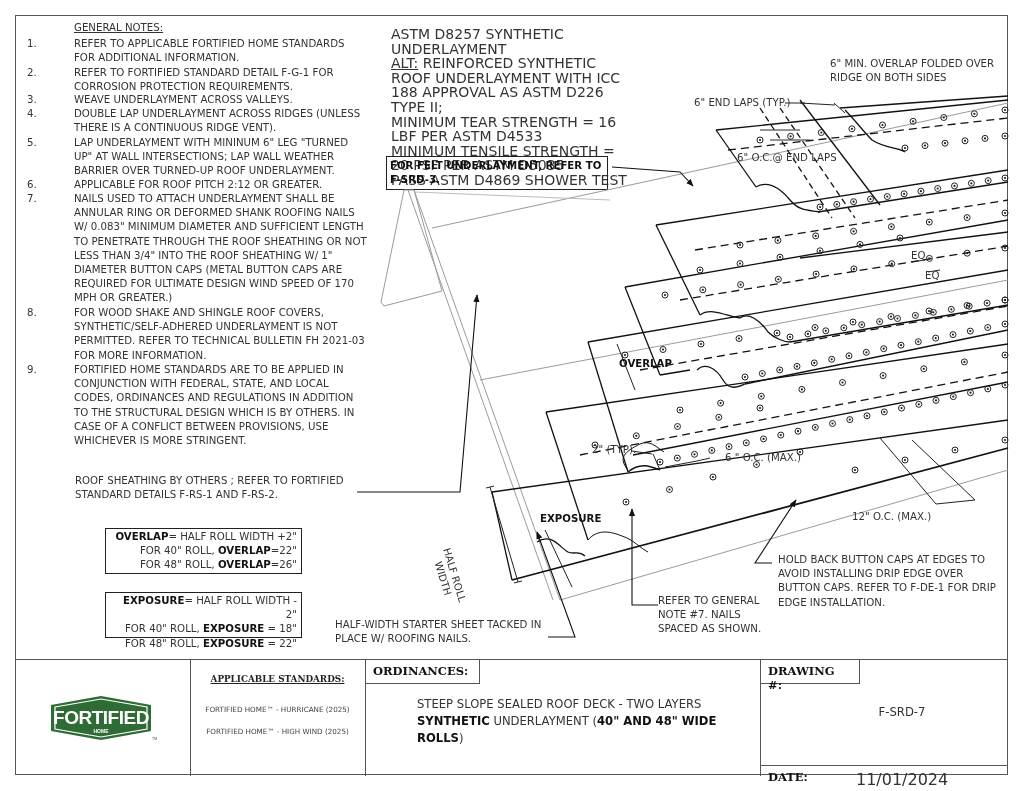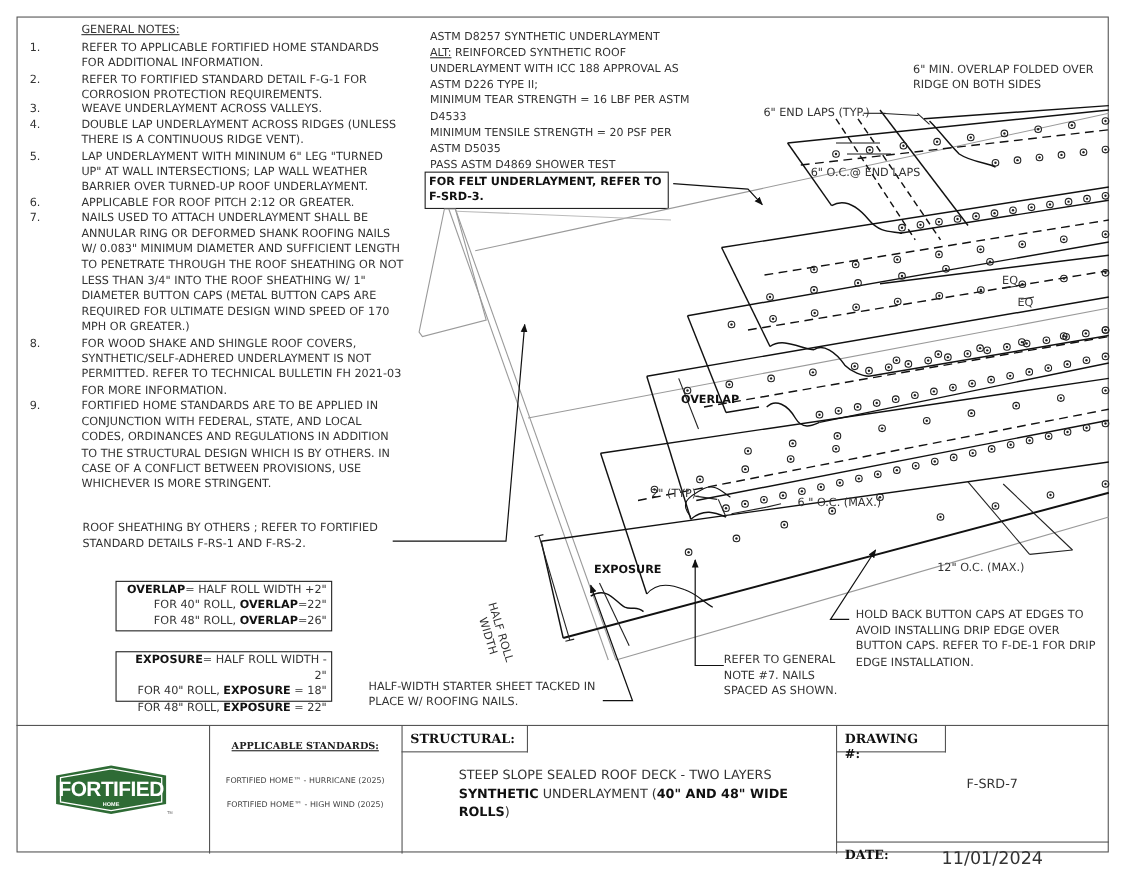--- a/index.html
+++ b/index.html
@@ -2,21 +2,21 @@
 <html><head>
 <meta charset="utf-8">
 <style>
   html,body{margin:0;padding:0;background:#ffffff;}
   body{width:1024px;height:791px;position:relative;overflow:hidden;font-family:"DejaVu Sans","Liberation Sans",sans-serif;color:#3a3a3a;}
   .frame{position:absolute;left:15px;top:15px;width:993px;height:760px;border:1.5px solid #555;box-sizing:border-box;}
   .notes-title{position:absolute;left:74px;top:22px;font-size:10.2px;text-decoration:underline;color:#333;}
   .note{position:absolute;left:27px;width:340px;font-size:10.2px;line-height:14.2px;color:#333;}
   .note .num{position:absolute;left:0;top:0;}
   .note .body{margin-left:47px;display:block;}
-  .spec{position:absolute;left:391px;top:27px;width:240px;font-size:10px;line-height:14.6px;color:#333;}
+  .spec{position:absolute;left:391px;top:27px;width:240px;font-size:14px;line-height:14.6px;color:#333;}
   .spec u{text-decoration:underline;}
   .felt-box{position:absolute;left:386px;top:156px;width:222px;height:34px;border:1.6px solid #222;box-sizing:border-box;padding:2px 3px;font-weight:bold;font-size:10.2px;line-height:14px;color:#111;}
   .callout{position:absolute;font-size:10.2px;line-height:14.2px;color:#333;}
   .formula-box{position:absolute;border:1.6px solid #222;box-sizing:border-box;text-align:right;font-size:10.2px;line-height:14.2px;padding:1px 4px;color:#333;}
   .formula-box b{color:#111;}
   .tag-bold{position:absolute;font-weight:bold;font-size:10.2px;color:#111;}
   svg.drawing{position:absolute;left:0;top:0;}
   .tb{position:absolute;left:15px;top:659px;width:993px;height:116px;border-top:1.5px solid #555;box-sizing:border-box;}
   .tb-cell{position:absolute;top:0;height:116px;box-sizing:border-box;}
   .tb-div{position:absolute;top:0;height:116px;width:0;border-left:1.5px solid #555;}
@@ -370,21 +370,21 @@
     </svg>
   </div>
 
   <div class="tb-cell" style="left:175px;width:175px;">
     <div class="std-title">APPLICABLE STANDARDS:</div>
     <div class="std-item" style="top:45px;">FORTIFIED HOME™ - HURRICANE (2025)</div>
     <div class="std-item" style="top:67px;">FORTIFIED HOME™ - HIGH WIND (2025)</div>
   </div>
 
   <div class="tb-cell" style="left:350px;width:395px;">
-    <div class="label-box serif-label" style="width:115px;height:24px;">STRUCTURAL:</div>
+    <div class="label-box serif-label" style="width:115px;height:24px;">ORDINANCES:</div>
     <div class="desc-text">
       <span>STEEP SLOPE SEALED ROOF DECK - TWO LAYERS </span><b>SYNTHETIC</b><span> UNDERLAYMENT (</span><b>40" AND 48" WIDE ROLLS</b><span>)</span>
     </div>
   </div>
 
   <div class="tb-cell" style="left:745px;width:248px;">
     <div class="label-box serif-label" style="width:100px;height:24px;">DRAWING #:</div>
     <div class="dwg-num">F-SRD-7</div>
     <div class="date-row">
       <span class="serif-label" style="position:absolute;left:8px;top:4px;">DATE:</span>

